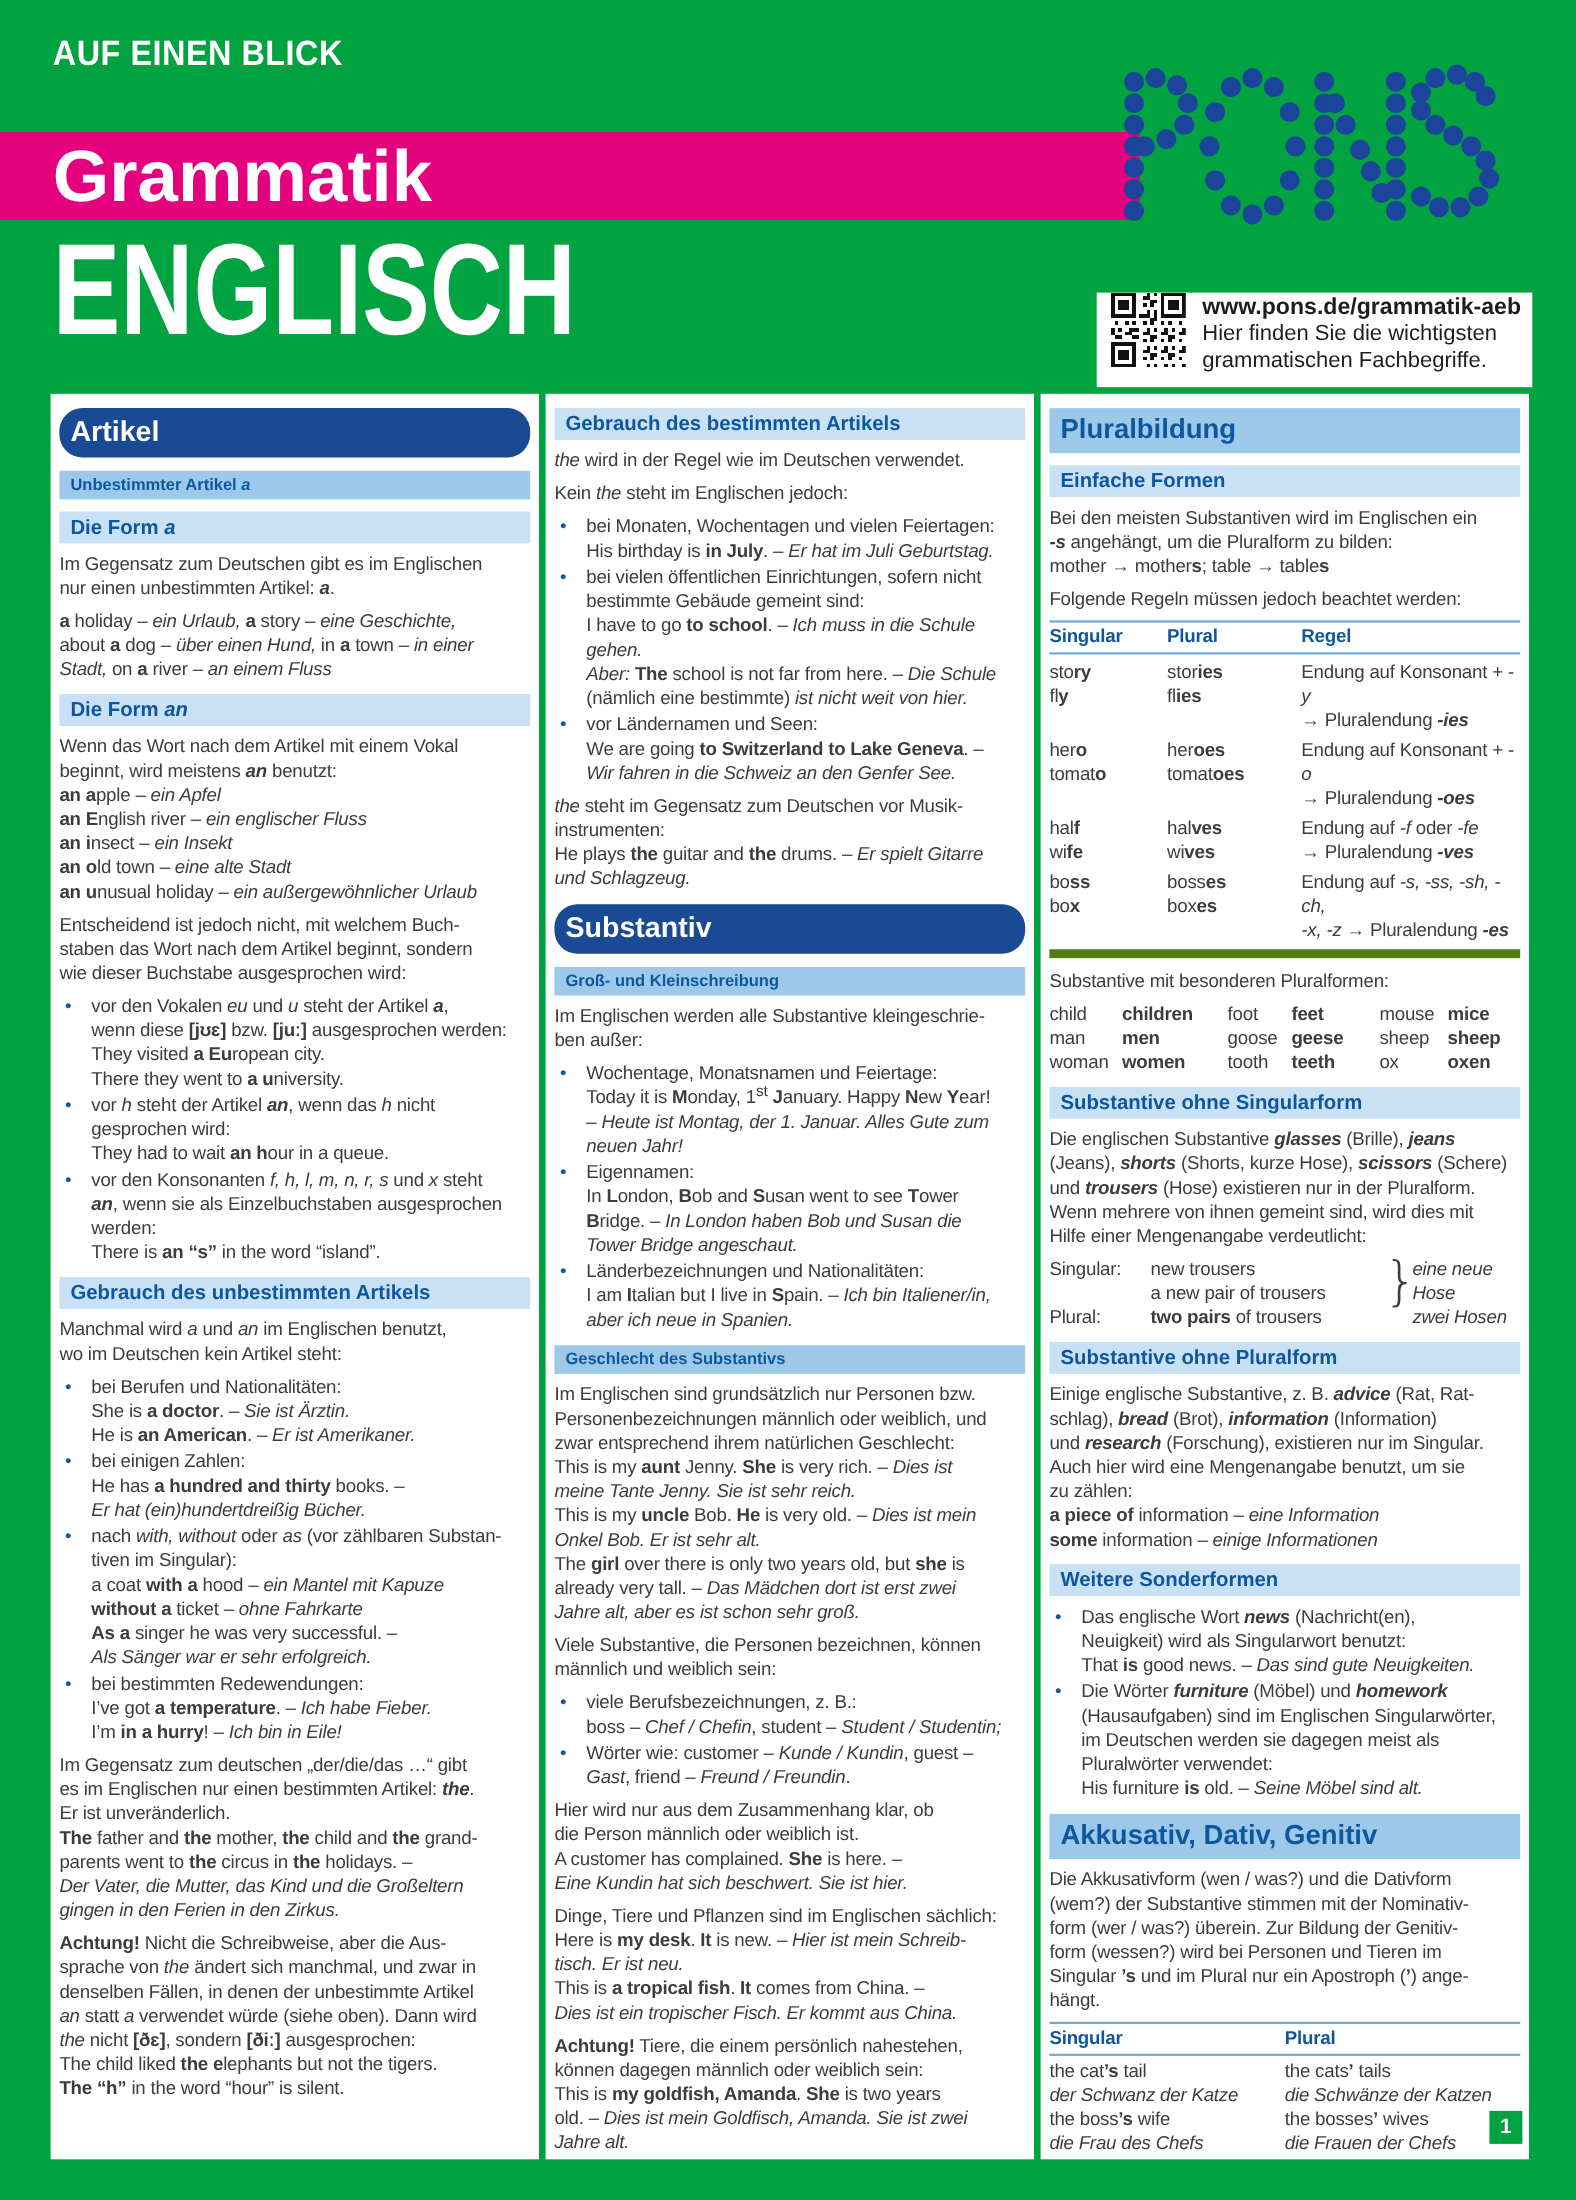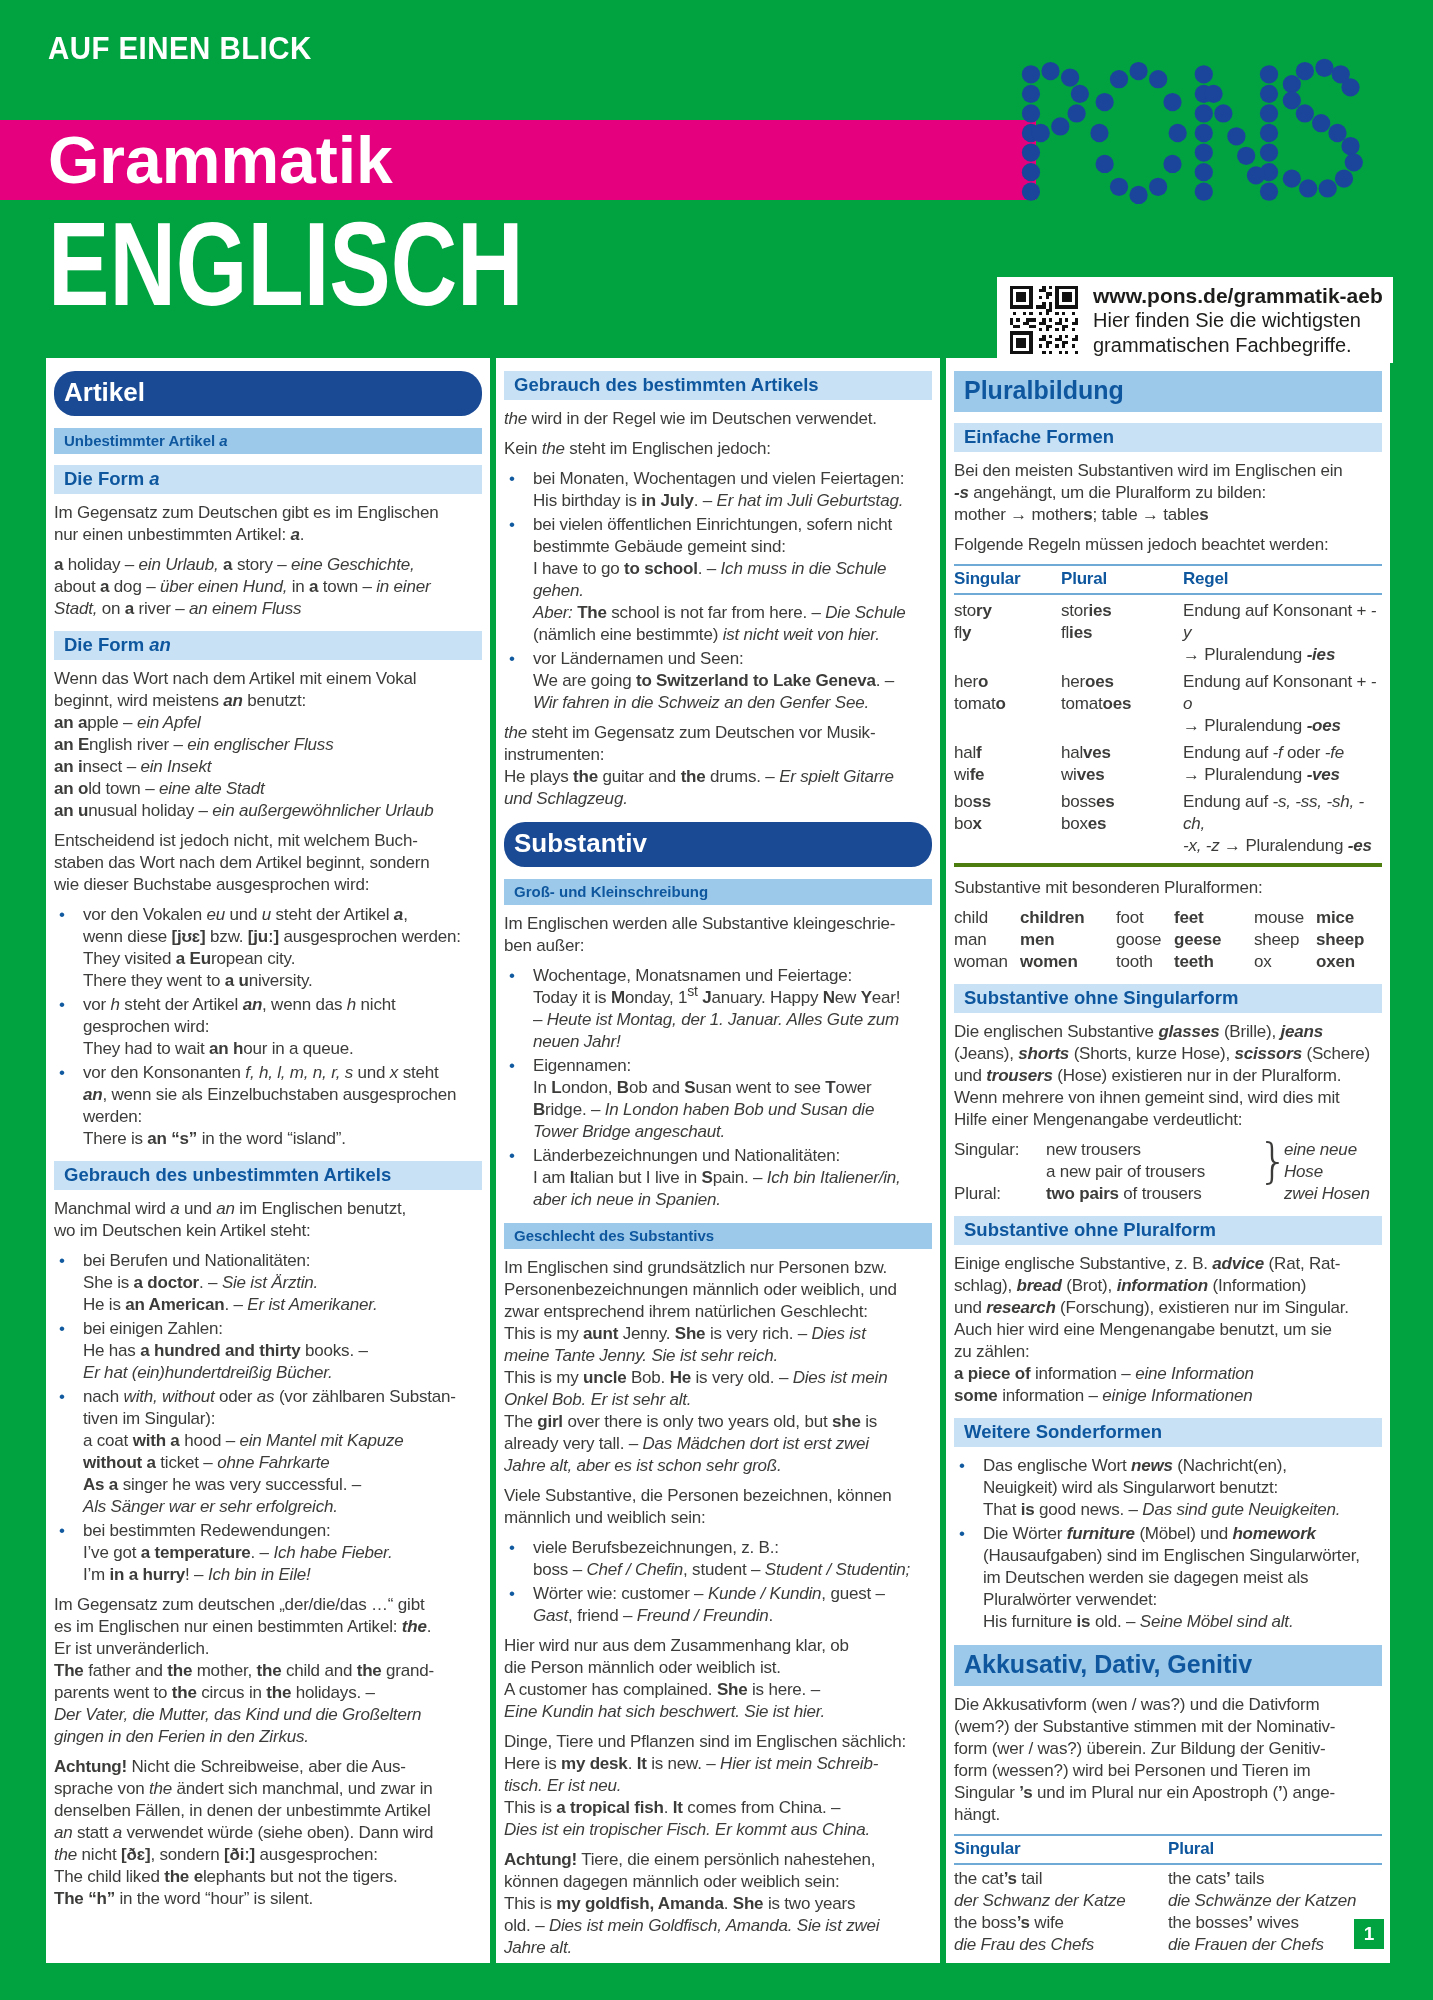--- a/index.html
+++ b/index.html
@@ -10,21 +10,21 @@
     -webkit-font-smoothing:antialiased;
   }
   
   .eyebrow{position:absolute;left:48px;top:30px;font-size:32px;font-weight:bold;color:#fff;
     transform:scaleX(0.92);transform-origin:left;white-space:nowrap;letter-spacing:.5px;}
   .pinkbar{position:absolute;left:0;top:120px;width:1036px;height:80px;background:#e5007d;display:flex;align-items:center;}
   .pinkbar span{padding-left:48px;font-size:66px;font-weight:bold;color:#fff;line-height:1;white-space:nowrap;}
   .bigtitle{position:absolute;left:48px;top:205px;font-size:118px;font-weight:bold;color:#fff;line-height:1;
     transform:scaleX(0.78);transform-origin:left;white-space:nowrap;}
   .ponslogo{position:absolute;right:44px;top:58px;width:390px;height:150px;}
-  .qrbox{position:absolute;left:997px;top:277px;width:396px;height:86px;background:#fff;display:flex;align-items:center;}
+  .qrbox{position:absolute;left:997px;top:266px;width:396px;height:86px;background:#fff;display:flex;align-items:flex-start;}
   .qrbox svg{width:68px;height:68px;margin-left:13px;flex:0 0 68px;}
   .qrtext{margin-left:15px;color:#1d1d1b;font-size:20px;line-height:25px;}
   .qrtext .l1{font-weight:bold;font-size:21px;}
   
   .cols{position:absolute;left:46px;right:43px;top:358px;bottom:37px;
     display:grid;grid-template-columns:1fr 1fr 1fr;gap:6px;}
   .panel{background:#fff;overflow:hidden;padding:13px 8px 0 8px;position:relative;}
   
   .h1{background:#1a4a94;color:#fff;font-weight:bold;font-size:26px;padding:6px 10px 8px;margin:12px 0 9px;border-radius:21px;}
   .h2{background:#9cc9ea;color:#0e579e;font-weight:bold;font-size:15px;padding:4px 10px 5px;margin:12px 0 8px;}
@@ -39,21 +39,21 @@
   .li + .li{margin-top:2px;}
   .dot{flex:0 0 24px;padding-left:5px;color:#115a9f;}
   .lit{flex:1;}
   b{font-weight:bold;}
   sup{font-size:14px;line-height:0;}
   
   .t3{margin:2px 0 10px;}
   .t3head,.t3g{display:grid;grid-template-columns:107px 122px 1fr;}
   .t3head{border-top:2px solid #6fa9d6;border-bottom:2px solid #6fa9d6;padding:2px 0 3px;color:#0e579e;font-weight:bold;}
   .t3g{padding-top:5px;}
-  .t3g:last-child{border-bottom:4px solid #4d7c0f;padding-bottom:6px;}
+  .t3g:last-child{border-bottom:8px solid #4d7c0f;padding-bottom:6px;}
   
   .irr{display:grid;grid-template-columns:66px 96px 58px 80px 62px 1fr;margin:0 0 8px;}
   .irr .bold{font-weight:bold;}
   
   .brace{display:grid;grid-template-columns:92px 212px 26px 1fr;margin:0 0 8px;align-items:center;}
   .brace .top{align-self:start;}
   .bbrace{font-family:"DejaVu Sans",sans-serif;font-size:48px;font-weight:200;line-height:44px;color:#3c3c3b;}
   
   .t2{margin-top:2px;}
   .t2head,.t2row{display:grid;grid-template-columns:1fr 1fr;}

